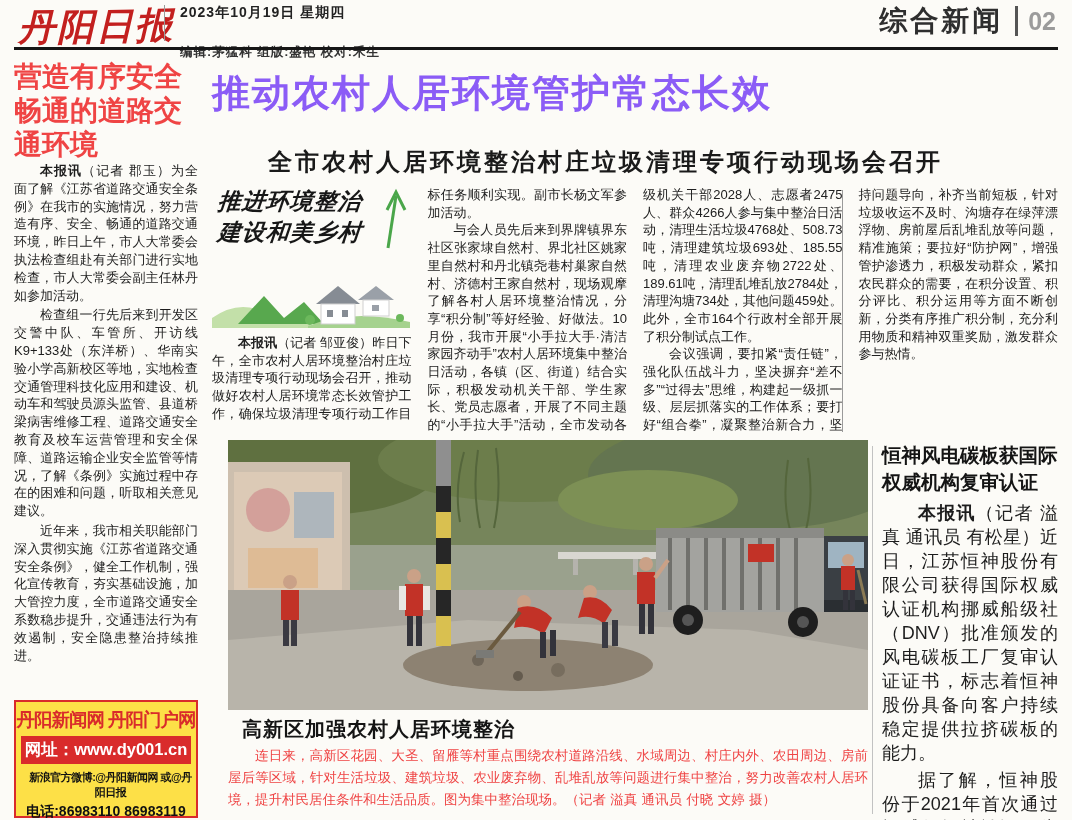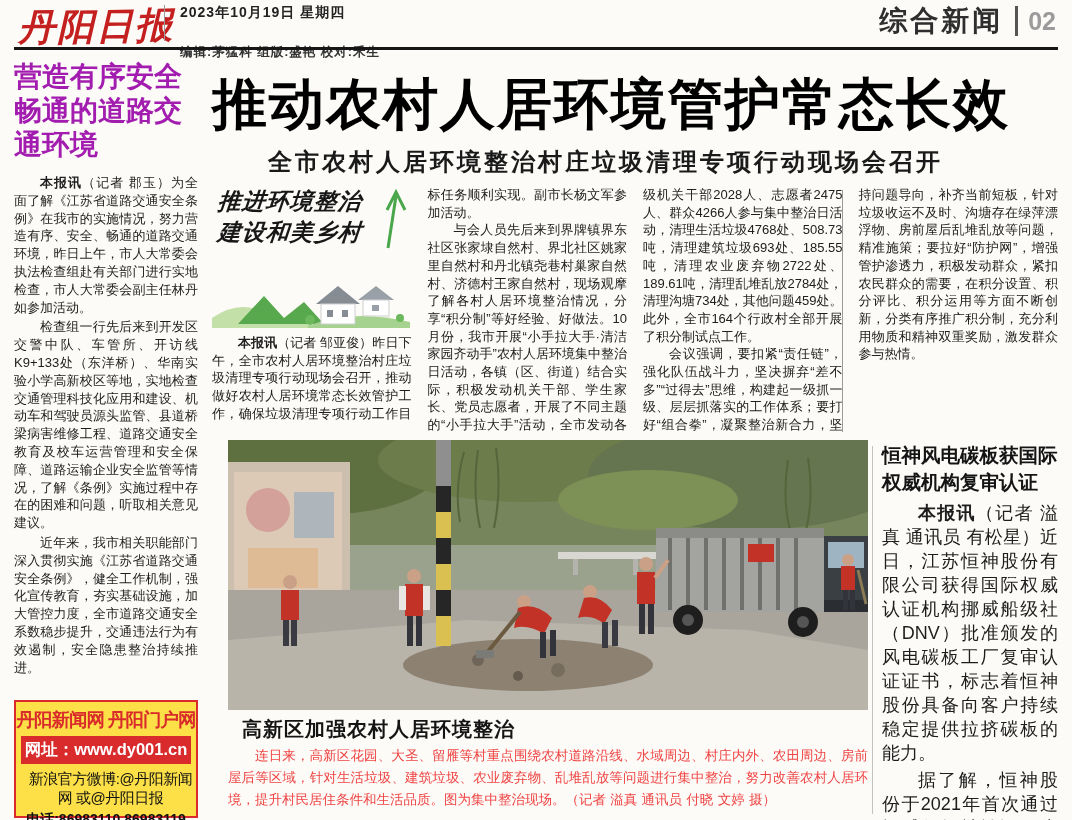--- a/index.html
+++ b/index.html
@@ -20,37 +20,37 @@
   .head-date { position:absolute; left:166px; top:4px; font-size:14px; font-weight:bold; color:#222; letter-spacing:1px; }
   .head-staff { position:absolute; left:166px; top:25px; font-size:12.5px; font-weight:bold; color:#333; letter-spacing:1px;margin-top:19px; }
   .head-right { position:absolute; right:2px; top:2px; display:flex; align-items:center; }
   .section-name { font-size:28px; font-weight:900; color:#2e2e2e; letter-spacing:3px; }
   .section-bar { width:3px; height:30px; background:#555; margin:0 10px 0 12px; }
   .page-no { font-size:25px; font-weight:900; color:#9b9b9b; }
   .header-rule { position:absolute; left:14px; top:47px; width:1044px; height:3px; background:#161616; }
 
   
   .left-col { position:absolute; left:14px; top:60px; width:184px; }
-  .left-title { font-size:28px; line-height:34px; font-weight:900; color:#a21caf; margin-bottom:12px; }
+  .left-title { font-size:28px; line-height:34px; font-weight:900; color:#ef4444; }
   .left-col p, .right-article p {
     font-size:13px; line-height:17.8px; text-align:justify; text-indent:2em; color:#1d1d1d; margin-bottom:2px;
   }
   .lead { font-weight:900; }
 
   
   .contact { position:absolute; left:14px; top:700px; width:184px; height:118px; border:2px solid #d92b2b; background:#fde047; text-align:center; padding-top:5px; }
   .contact-line1 { color:#d92b2b; font-size:18.5px; font-weight:900; letter-spacing:-1px; white-space:nowrap; }
   .contact-line2 { background:#d92b2b; color:#fff; font-size:16.5px; font-weight:900; margin:4px 5px 0; padding:3px 0; letter-spacing:0; }
-  .contact-line3 { font-size:15px; font-weight:400; color:#111; margin-top:6px; letter-spacing:-0.5px;padding-left:9px; }
+  .contact-line3 { font-size:11px; font-weight:700; color:#111; margin-top:6px; letter-spacing:-0.5px;padding-left:9px; }
   .contact-line4 { font-size:14px; font-weight:700; color:#111; margin-top:3px; }
 
   
   .main-headline {
     position:absolute; left:212px; top:68px; width:846px;
-    font-size:55px; font-weight:900; color:#000000; letter-spacing:2px; white-space:nowrap;
+    font-size:38px; font-weight:900; color:#8b5cf6; letter-spacing:2px; white-space:nowrap;
   }
   .sub-headline {
     position:absolute; left:230px; top:146px; width:846px;
     font-size:24px; font-weight:600; color:#1a1a1a; letter-spacing:3px; white-space:nowrap;margin-left:38px;
   }
   .article-body {
     position:absolute; left:212px; top:186px; width:846px; height:250px;
     column-count:4; column-gap:16px; column-fill:auto; overflow:hidden;
   }
   .article-body p { font-size:13px; line-height:17.7px; text-align:justify; text-indent:2em; color:#202020; }

